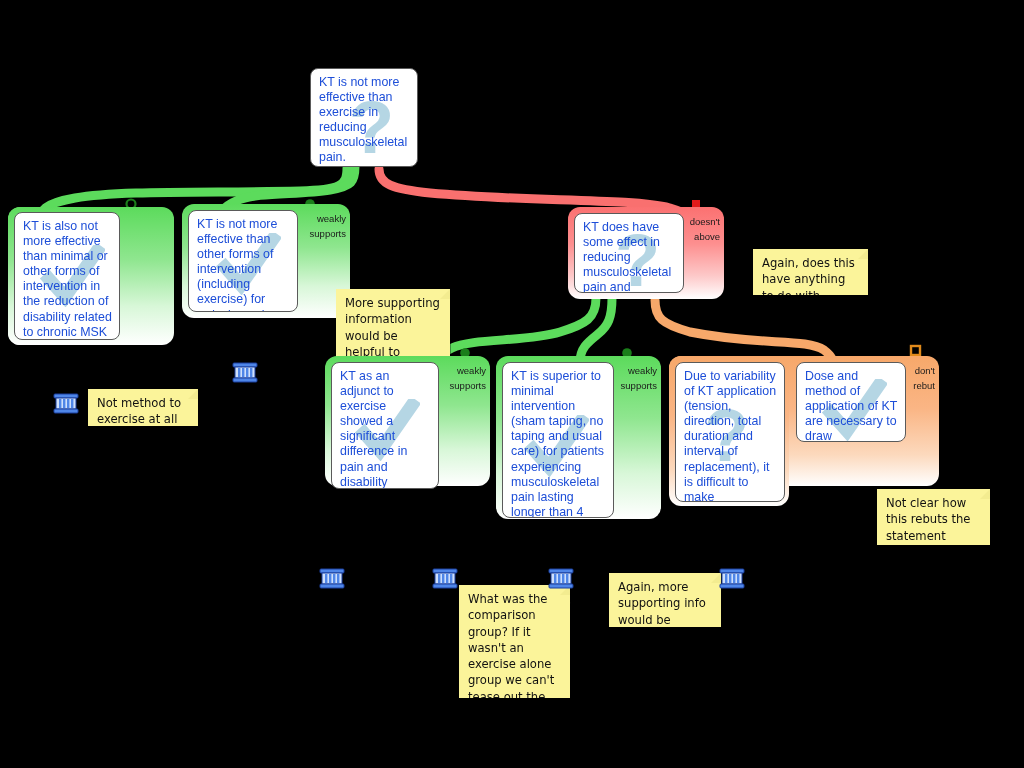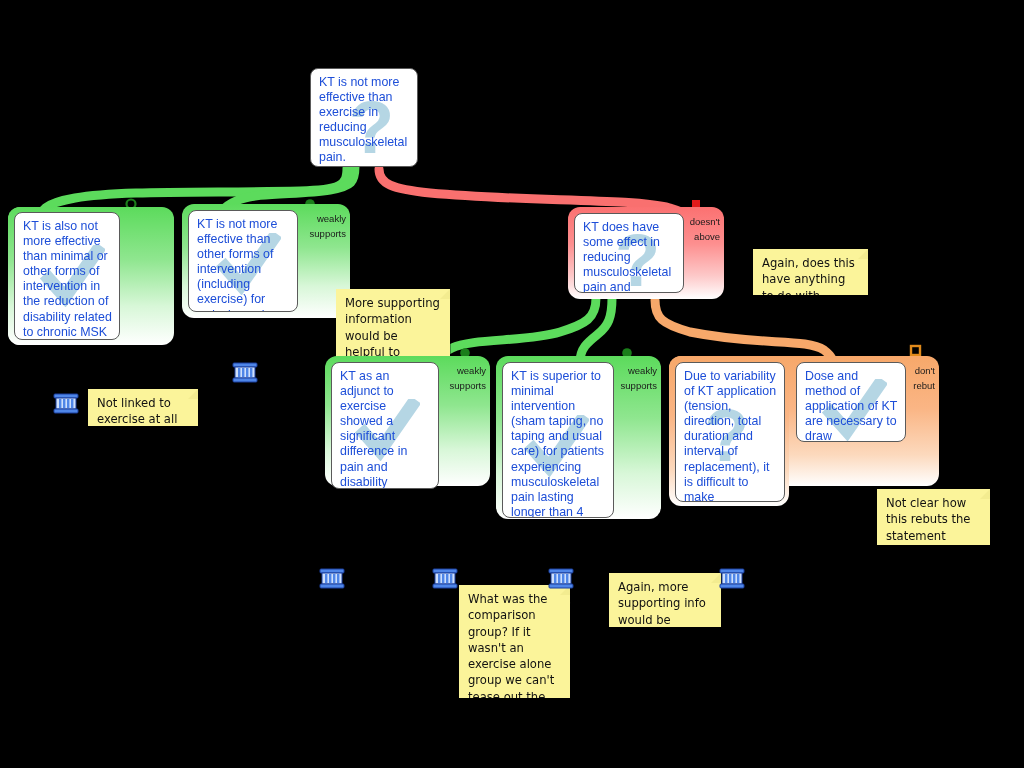--- a/index.html
+++ b/index.html
@@ -172,21 +172,21 @@
       <rect x="3" y="7" width="20" height="11" fill="#cfe0fb" stroke="#1b3f9e"></rect>
       <rect x="6" y="8" width="2.4" height="9" fill="#4f86e8"></rect>
       <rect x="10" y="8" width="2.4" height="9" fill="#4f86e8"></rect>
       <rect x="14" y="8" width="2.4" height="9" fill="#4f86e8"></rect>
       <rect x="18" y="8" width="2.4" height="9" fill="#4f86e8"></rect>
       <rect x="1" y="18" width="24" height="4" rx="1" fill="#4f86e8" stroke="#1b3f9e"></rect>
     </svg>
   </div>
   <div class="note" style="left:88px;top:389px;width:110px;height:37px;">
     <span class="fold2"></span>
-    <span>Not linked to exercise at all</span>
+    <span>Not method to exercise at all</span>
   </div>
 
   <div class="srcicon" style="left:232px;top:360px;">
     <svg width="26" height="24" viewBox="0 0 26 24">
       <rect x="1" y="3" width="24" height="4" rx="1" fill="#4f86e8" stroke="#1b3f9e"></rect>
       <rect x="3" y="7" width="20" height="11" fill="#cfe0fb" stroke="#1b3f9e"></rect>
       <rect x="6" y="8" width="2.4" height="9" fill="#4f86e8"></rect>
         <rect x="10" y="8" width="2.4" height="9" fill="#4f86e8"></rect>
       <rect x="14" y="8" width="2.4" height="9" fill="#4f86e8"></rect>
         <rect x="18" y="8" width="2.4" height="9" fill="#4f86e8"></rect>

